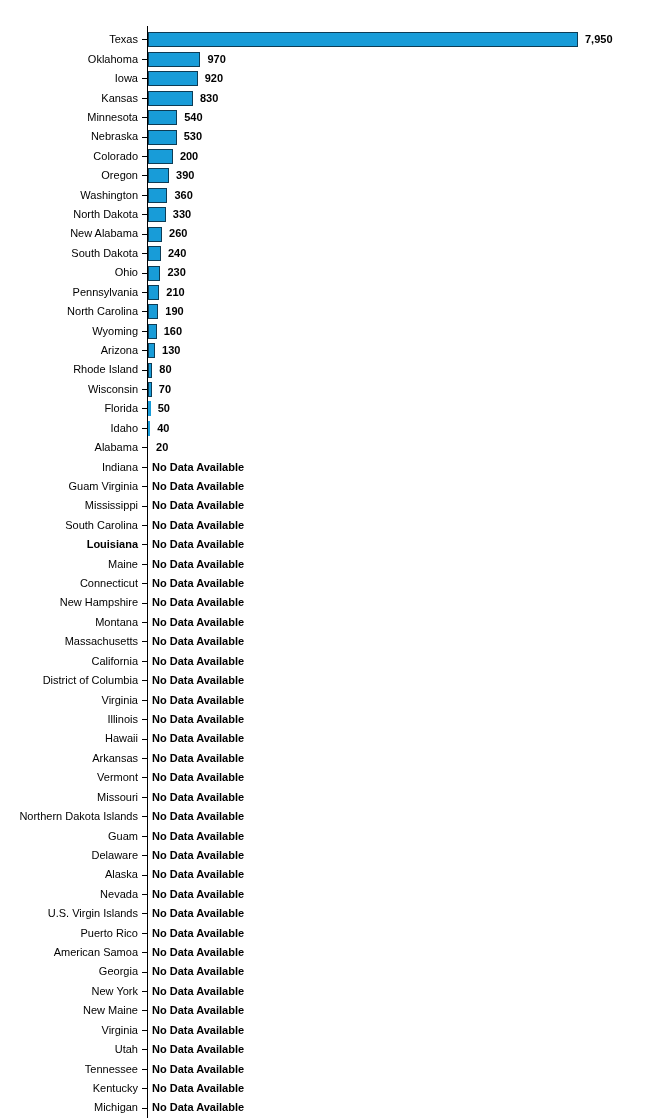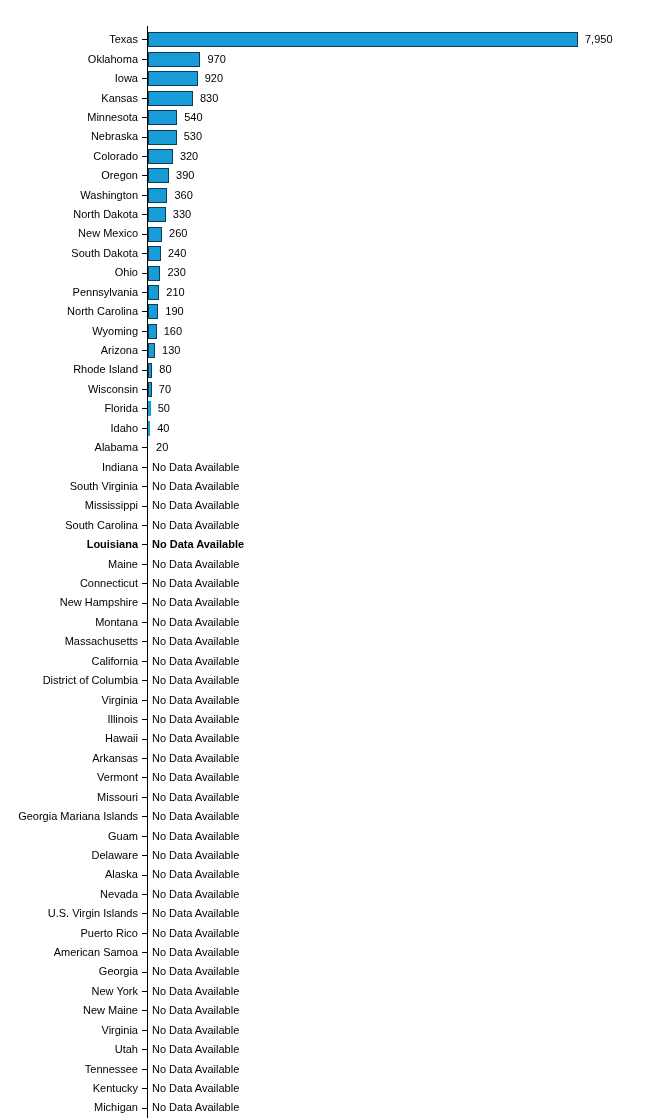--- a/index.html
+++ b/index.html
@@ -65,20 +65,21 @@
   }
   .bar.thin {
     border: none;
   }
   .val {
     position: absolute;
     top: 0;
     height: 100%;
     line-height: 19.42px;
     white-space: nowrap;
+    font-weight: bold;
   }
   .row.bold .label,
   .row.bold .val {
     font-weight: bold;
   }
 </style>
 </head>
 <body>
 
 <div class="chart" style="--bar-fill: #189CD8; --bar-border: #0D3C55;">
@@ -117,42 +118,42 @@
       <div class="row" style="top: 109.39px;">
         <div class="label">Nebraska</div>
         <div class="tick"></div>
         <div class="bar" style="width: 28.6667px;"></div>
         <div class="val" style="left: 183.667px;">530</div>
       </div>
       <div class="row" style="top: 128.81px;">
         <div class="label">Colorado</div>
         <div class="tick"></div>
         <div class="bar" style="width: 24.8805px;"></div>
-        <div class="val" style="left: 179.881px;">320</div>
+        <div class="val" style="left: 179.881px;">200</div>
       </div>
       <div class="row" style="top: 148.23px;">
         <div class="label">Oregon</div>
         <div class="tick"></div>
         <div class="bar" style="width: 21.0943px;"></div>
         <div class="val" style="left: 176.094px;">390</div>
       </div>
       <div class="row" style="top: 167.65px;">
         <div class="label">Washington</div>
         <div class="tick"></div>
         <div class="bar" style="width: 19.4717px;"></div>
         <div class="val" style="left: 174.472px;">360</div>
       </div>
       <div class="row" style="top: 187.07px;">
         <div class="label">North Dakota</div>
         <div class="tick"></div>
         <div class="bar" style="width: 17.8491px;"></div>
         <div class="val" style="left: 172.849px;">330</div>
       </div>
       <div class="row" style="top: 206.49px;">
-        <div class="label">New Mexico</div>
+        <div class="label">New Alabama</div>
         <div class="tick"></div>
         <div class="bar" style="width: 14.0629px;"></div>
         <div class="val" style="left: 169.063px;">260</div>
       </div>
       <div class="row" style="top: 225.91px;">
         <div class="label">South Dakota</div>
         <div class="tick"></div>
         <div class="bar" style="width: 12.9811px;"></div>
         <div class="val" style="left: 167.981px;">240</div>
       </div>
@@ -214,21 +215,21 @@
         <div class="label">Alabama</div>
         <div class="tick"></div>
         <div class="val" style="left: 156.082px;">20</div>
       </div>
       <div class="row" style="top: 439.53px;">
         <div class="label">Indiana</div>
         <div class="tick"></div>
         <div class="val" style="left: 152px;">No Data Available</div>
       </div>
       <div class="row" style="top: 458.95px;">
-        <div class="label">South Virginia</div>
+        <div class="label">Guam Virginia</div>
         <div class="tick"></div>
         <div class="val" style="left: 152px;">No Data Available</div>
       </div>
       <div class="row" style="top: 478.37px;">
         <div class="label">Mississippi</div>
         <div class="tick"></div>
         <div class="val" style="left: 152px;">No Data Available</div>
       </div>
       <div class="row" style="top: 497.79px;">
         <div class="label">South Carolina</div>
@@ -299,21 +300,21 @@
         <div class="label">Vermont</div>
         <div class="tick"></div>
         <div class="val" style="left: 152px;">No Data Available</div>
       </div>
       <div class="row" style="top: 769.67px;">
         <div class="label">Missouri</div>
         <div class="tick"></div>
         <div class="val" style="left: 152px;">No Data Available</div>
       </div>
       <div class="row" style="top: 789.09px;">
-        <div class="label">Georgia Mariana Islands</div>
+        <div class="label">Northern Dakota Islands</div>
         <div class="tick"></div>
         <div class="val" style="left: 152px;">No Data Available</div>
       </div>
       <div class="row" style="top: 808.51px;">
         <div class="label">Guam</div>
         <div class="tick"></div>
         <div class="val" style="left: 152px;">No Data Available</div>
       </div>
       <div class="row" style="top: 827.93px;">
         <div class="label">Delaware</div>

